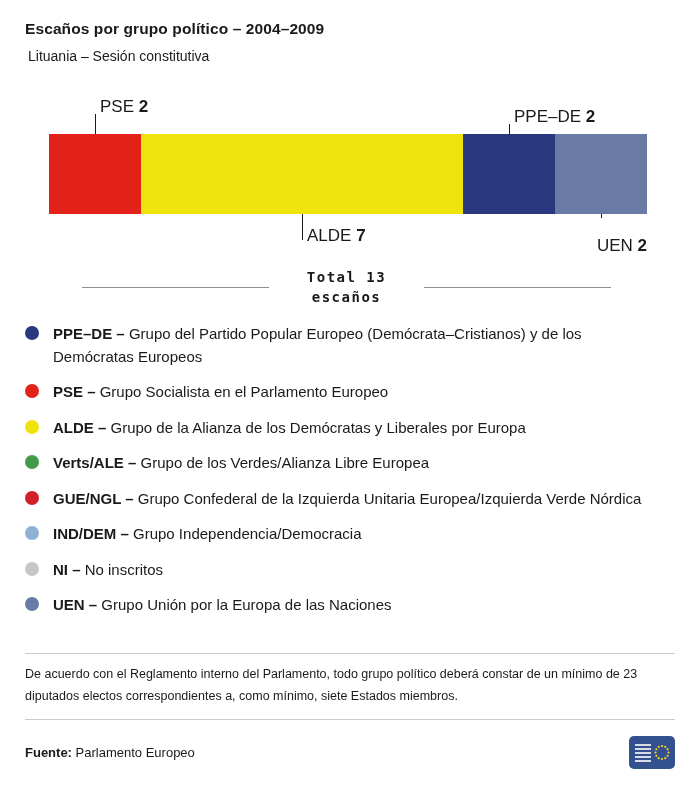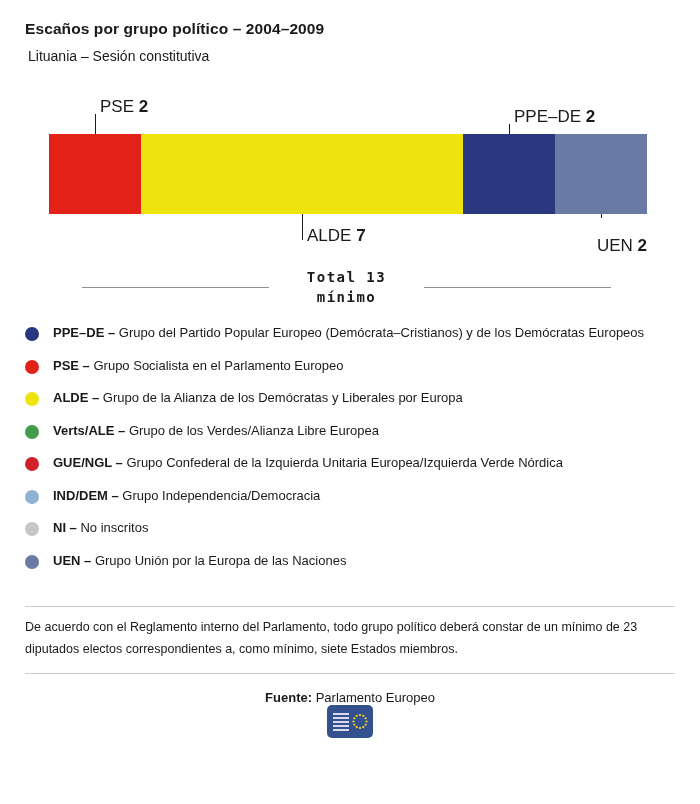--- a/index.html
+++ b/index.html
@@ -27,30 +27,30 @@
   .total-row .rule { flex:1; height:1px; background:#8f8f8f; }
   .total-text {
     text-align:center; padding:0 26px;
     font-family:"DejaVu Sans Mono", monospace;
     font-weight:bold; font-size:14px; line-height:1.4; letter-spacing:1.5px;
   }
 
   
   h2.legend-heading { font-size:15.5px; font-weight:bold; margin-top:8px; }
   .legend-list { margin-top:16px; }
-  .legend-item { display:flex; align-items:center; margin-bottom:13px; font-size:13px; line-height:1.5; }
+  .legend-item { display:flex; align-items:flex-start; margin-bottom:13px; font-size:15px; line-height:1.5; }
   .dot { width:14px; height:14px; border-radius:50%; flex:0 0 14px; margin:3px 14px 0 0; }
   .legend-text { padding-right:20px; }
   .legend-text b { font-weight:bold; }
 
   .divider { height:1px; background:#cccccc; margin-top:36px; }
   .note { font-size:12.5px; line-height:1.75; margin-top:10px; }
   .divider.second { margin-top:12px; }
 
-  .footer { display:flex; justify-content:space-between; align-items:center; margin-top:16px;flex-direction:column; }
+  .footer { display:flex; justify-content:space-between; align-items:center; margin-top:16px; }
   .source { font-size:13px; }
   .source b { font-weight:bold; }
   .logo { display:flex; align-items:center; gap:10px; }
   .logo-text { font-size:13.5px; font-weight:bold; color:#5b6770; line-height:1.2; }
 </style>
 </head>
 <body>
 
 <div class="page">
 
@@ -73,21 +73,21 @@
         <div class="bar-label" style="left: calc(76.9231% + 5px); top: 15px;"><span>PPE–DE </span><b>2</b></div>
         <div class="tick" style="left: 92.3077%; height: 4px; top: 122px;"></div>
         <div class="bar-label" style="right: 0px; top: 144px;"><span>UEN </span><b>2</b></div>
       </div>
   </div>
 
   <div class="total-row">
     <div class="rule"></div>
     <div class="total-text">
       <div>Total 13</div>
-      <div>mínimo</div>
+      <div>escaños</div>
     </div>
     <div class="rule"></div>
   </div>
 
   <div class="legend-list">
       <div class="legend-item">
         <span class="dot" style="background: rgb(41, 56, 126);"></span>
         <span class="legend-text"><b>PPE–DE – </b>Grupo del Partido Popular Europeo (Demócrata–Cristianos) y de los Demócratas Europeos</span>
       </div>
       <div class="legend-item">

